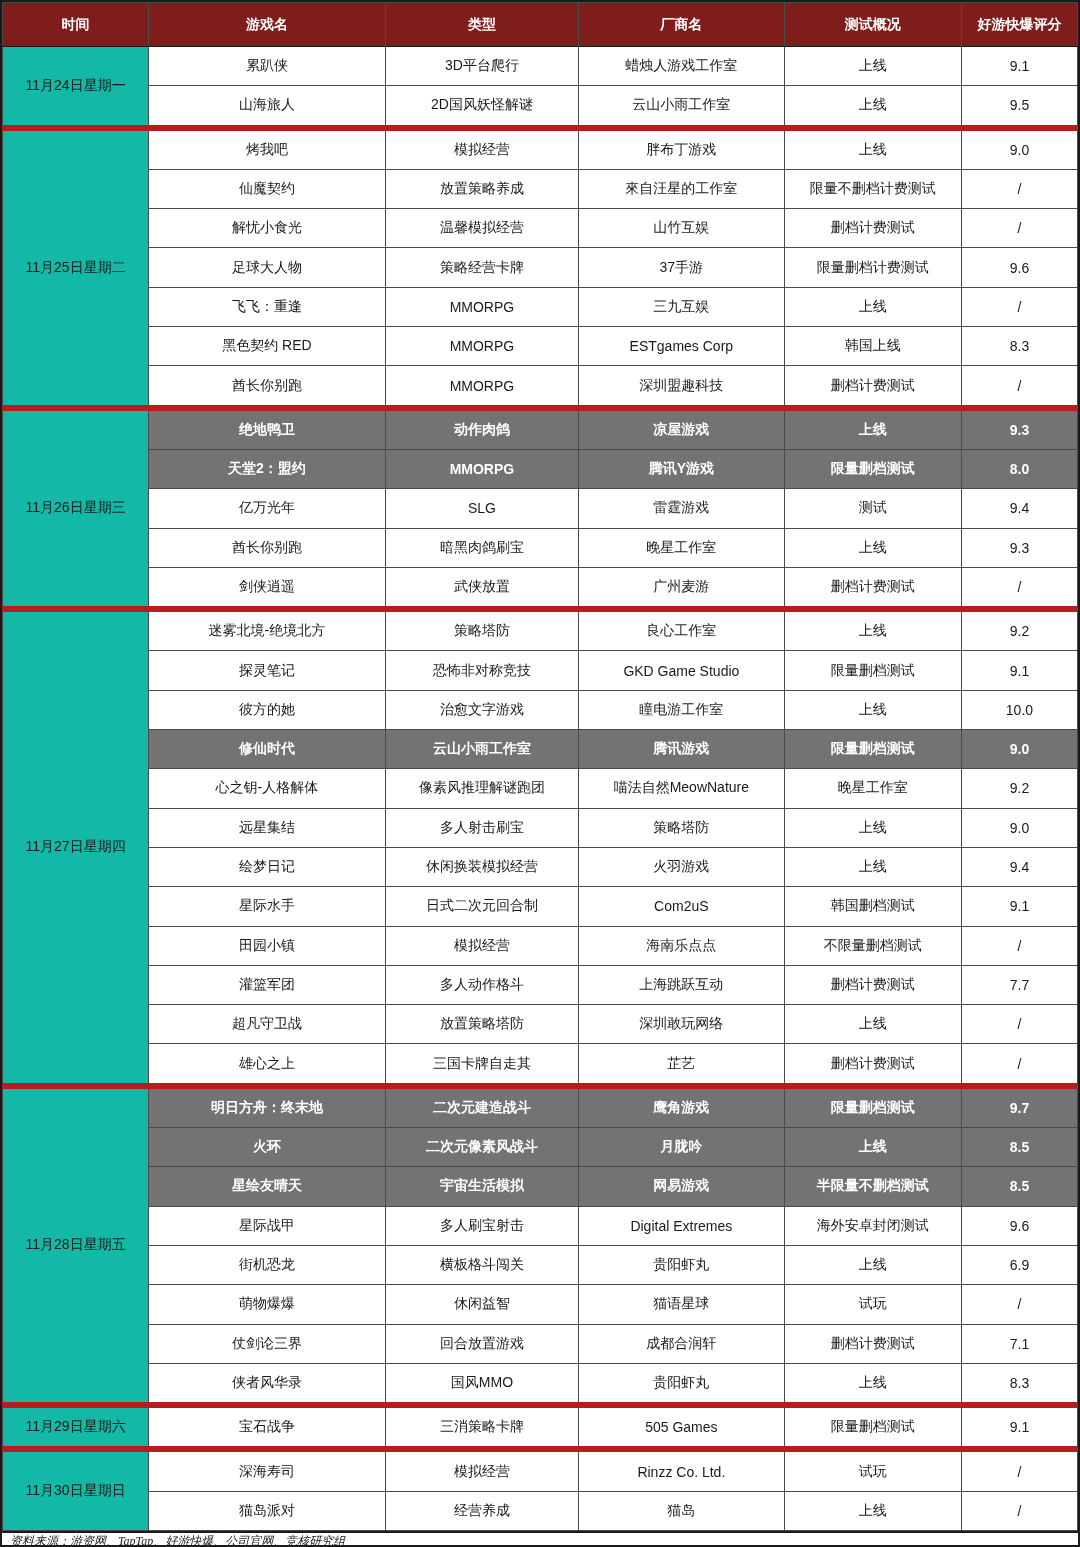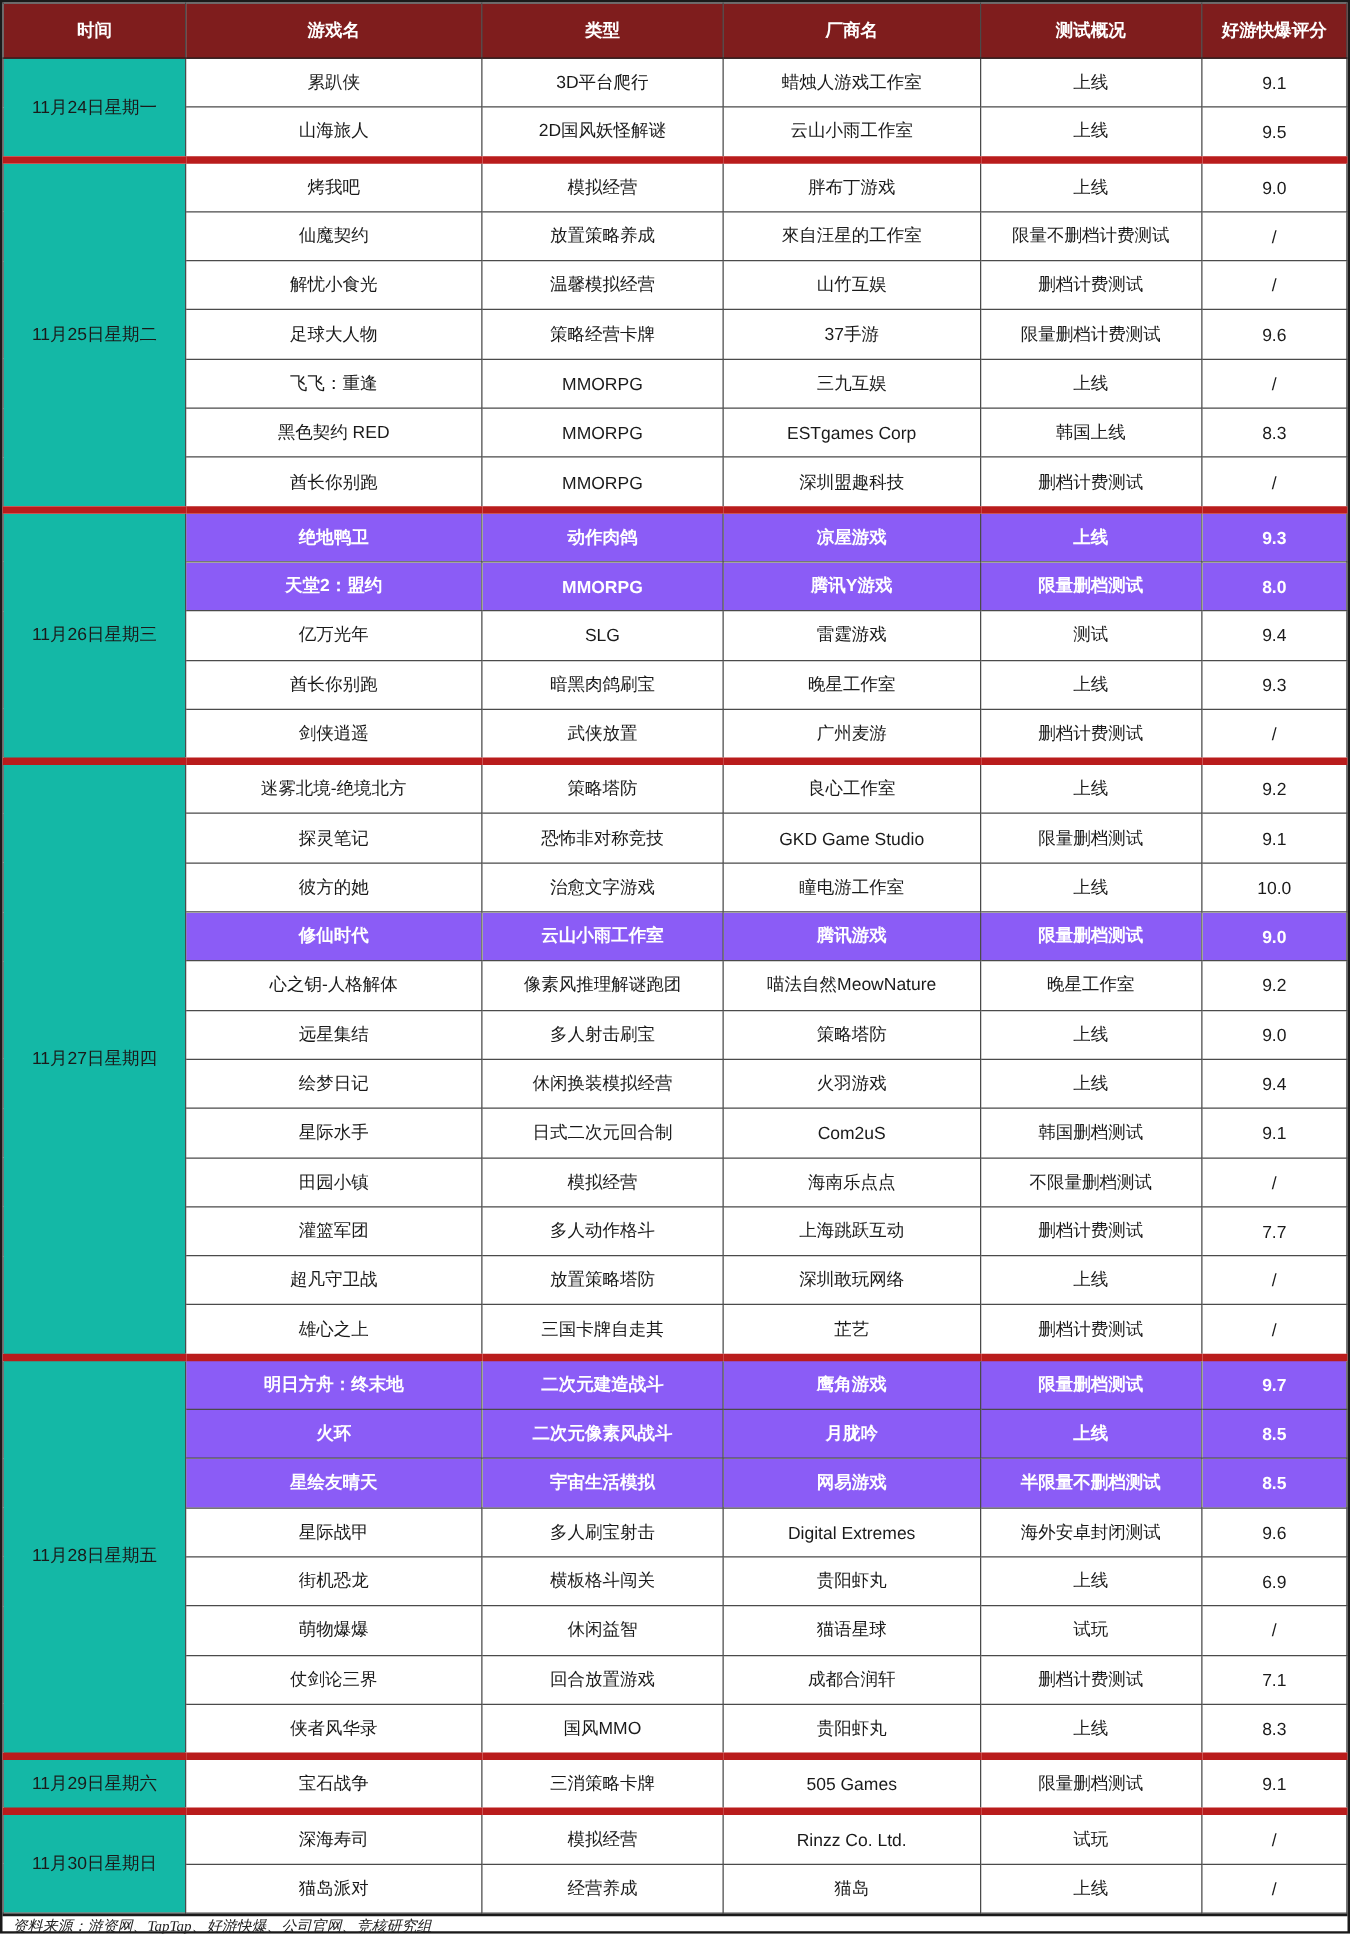--- a/index.html
+++ b/index.html
@@ -57,21 +57,21 @@
     vertical-align: middle;
     font-size: 14px;
     color: #1a1a1a;
     padding: 0 3px;
     overflow: hidden;
     white-space: nowrap;
   }
   tr.day-start td { border-top: 6px solid #b91c1c; }
   td.date-cell { background: #14b8a6; color: #1a1a1a; font-weight: normal; }
   tr.hl td:not(.date-cell) {
-    background: #8b5cf6;
+    background: #737373;
     color: #ffffff;
     font-weight: bold;
   }
   .footer {
     flex: 1;
     border-top: 2px solid #1a1a1a;
     display: flex;
     align-items: center;
     padding-left: 8px;
     font-family: "Liberation Serif", serif;

